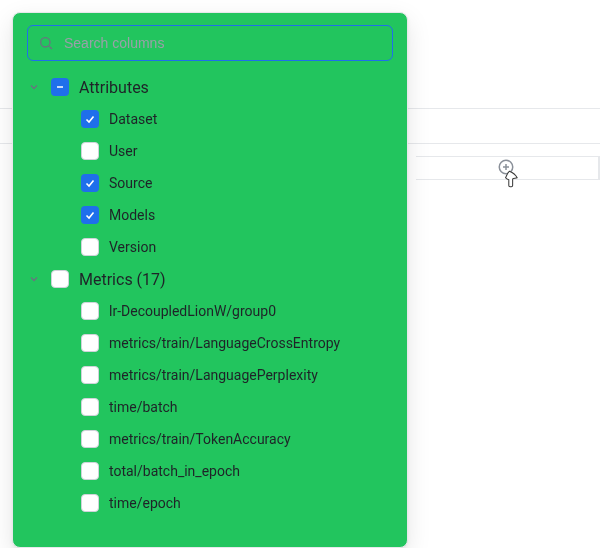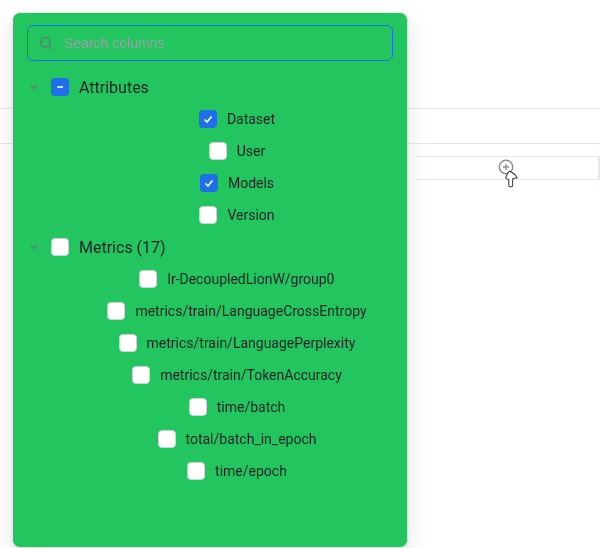--- a/index.html
+++ b/index.html
@@ -120,21 +120,20 @@
   .grp-label { font-size: 16px; color: #1f2328; }
 
   .items { margin-left: 24px; }
   .item {
     display: flex;
     align-items: center;
     height: 32px;
     gap: 10px;
     padding-left: 30px;
     cursor: pointer;
-    justify-content: center;
   }
   .item .it-label { font-size: 14px; color: #1f2328; }
 
 </style>
 </head>
 <body>
 
 <div class="bg">
   <div class="headerband"></div>
   <div class="table-area"></div>
@@ -192,20 +191,28 @@
       <div class="item">
         <span class="cb unchecked"></span>
         <span class="it-label">User</span>
       </div>
       <div class="item">
         <span class="cb checked">
           <svg viewBox="0 0 24 24" fill="none" stroke="#fff" stroke-width="3.2">
               <polyline points="5 13 10 18 19 7"></polyline>
             </svg>
         </span>
+        <span class="it-label">Source</span>
+      </div>
+      <div class="item">
+        <span class="cb checked">
+          <svg viewBox="0 0 24 24" fill="none" stroke="#fff" stroke-width="3.2">
+              <polyline points="5 13 10 18 19 7"></polyline>
+            </svg>
+        </span>
         <span class="it-label">Models</span>
       </div>
       <div class="item">
         <span class="cb unchecked"></span>
         <span class="it-label">Version</span>
       </div>
     </div>
 
     <div class="group">
       <span class="chevron">
@@ -224,28 +231,28 @@
       <div class="item">
         <span class="cb unchecked"></span>
         <span class="it-label">metrics/train/LanguageCrossEntropy</span>
       </div>
       <div class="item">
         <span class="cb unchecked"></span>
         <span class="it-label">metrics/train/LanguagePerplexity</span>
       </div>
       <div class="item">
         <span class="cb unchecked"></span>
+        <span class="it-label">time/batch</span>
+      </div>
+      <div class="item">
+        <span class="cb unchecked"></span>
         <span class="it-label">metrics/train/TokenAccuracy</span>
       </div>
       <div class="item">
         <span class="cb unchecked"></span>
-        <span class="it-label">time/batch</span>
-      </div>
-      <div class="item">
-        <span class="cb unchecked"></span>
         <span class="it-label">total/batch_in_epoch</span>
       </div>
       <div class="item">
         <span class="cb unchecked"></span>
         <span class="it-label">time/epoch</span>
       </div>
     </div>
 
   </div>
 </div>

